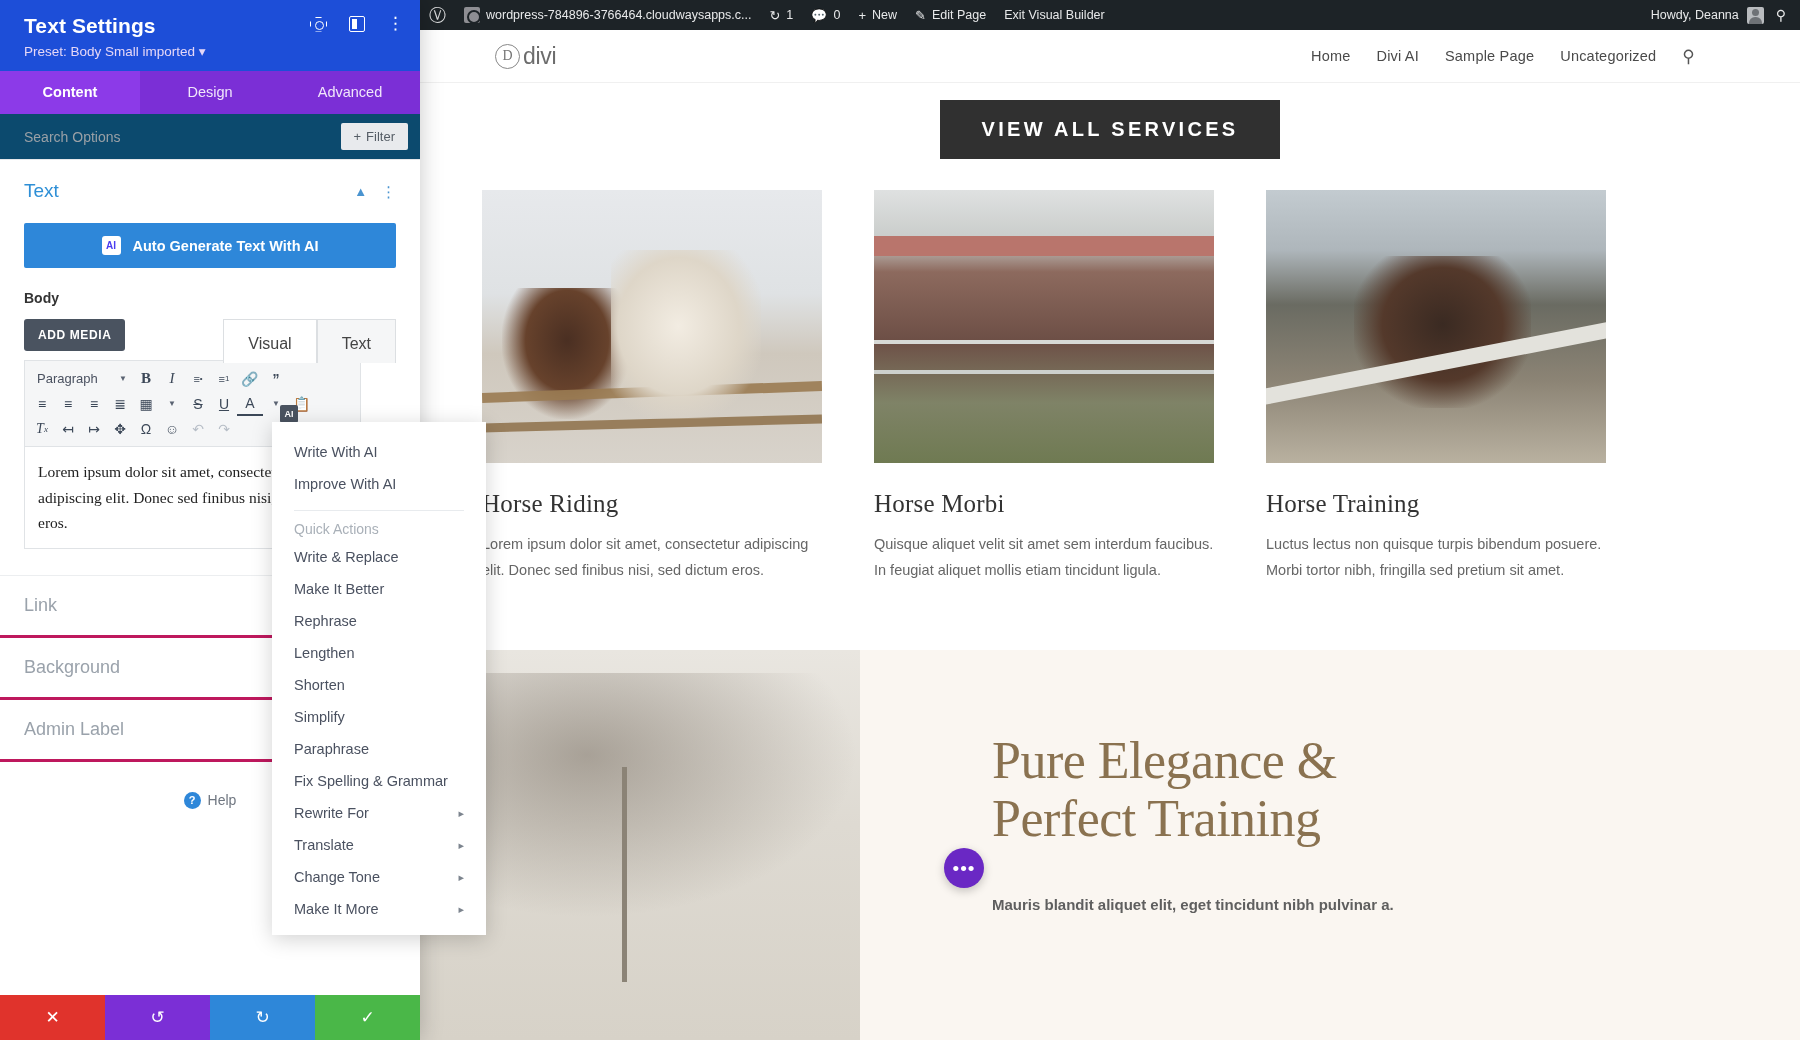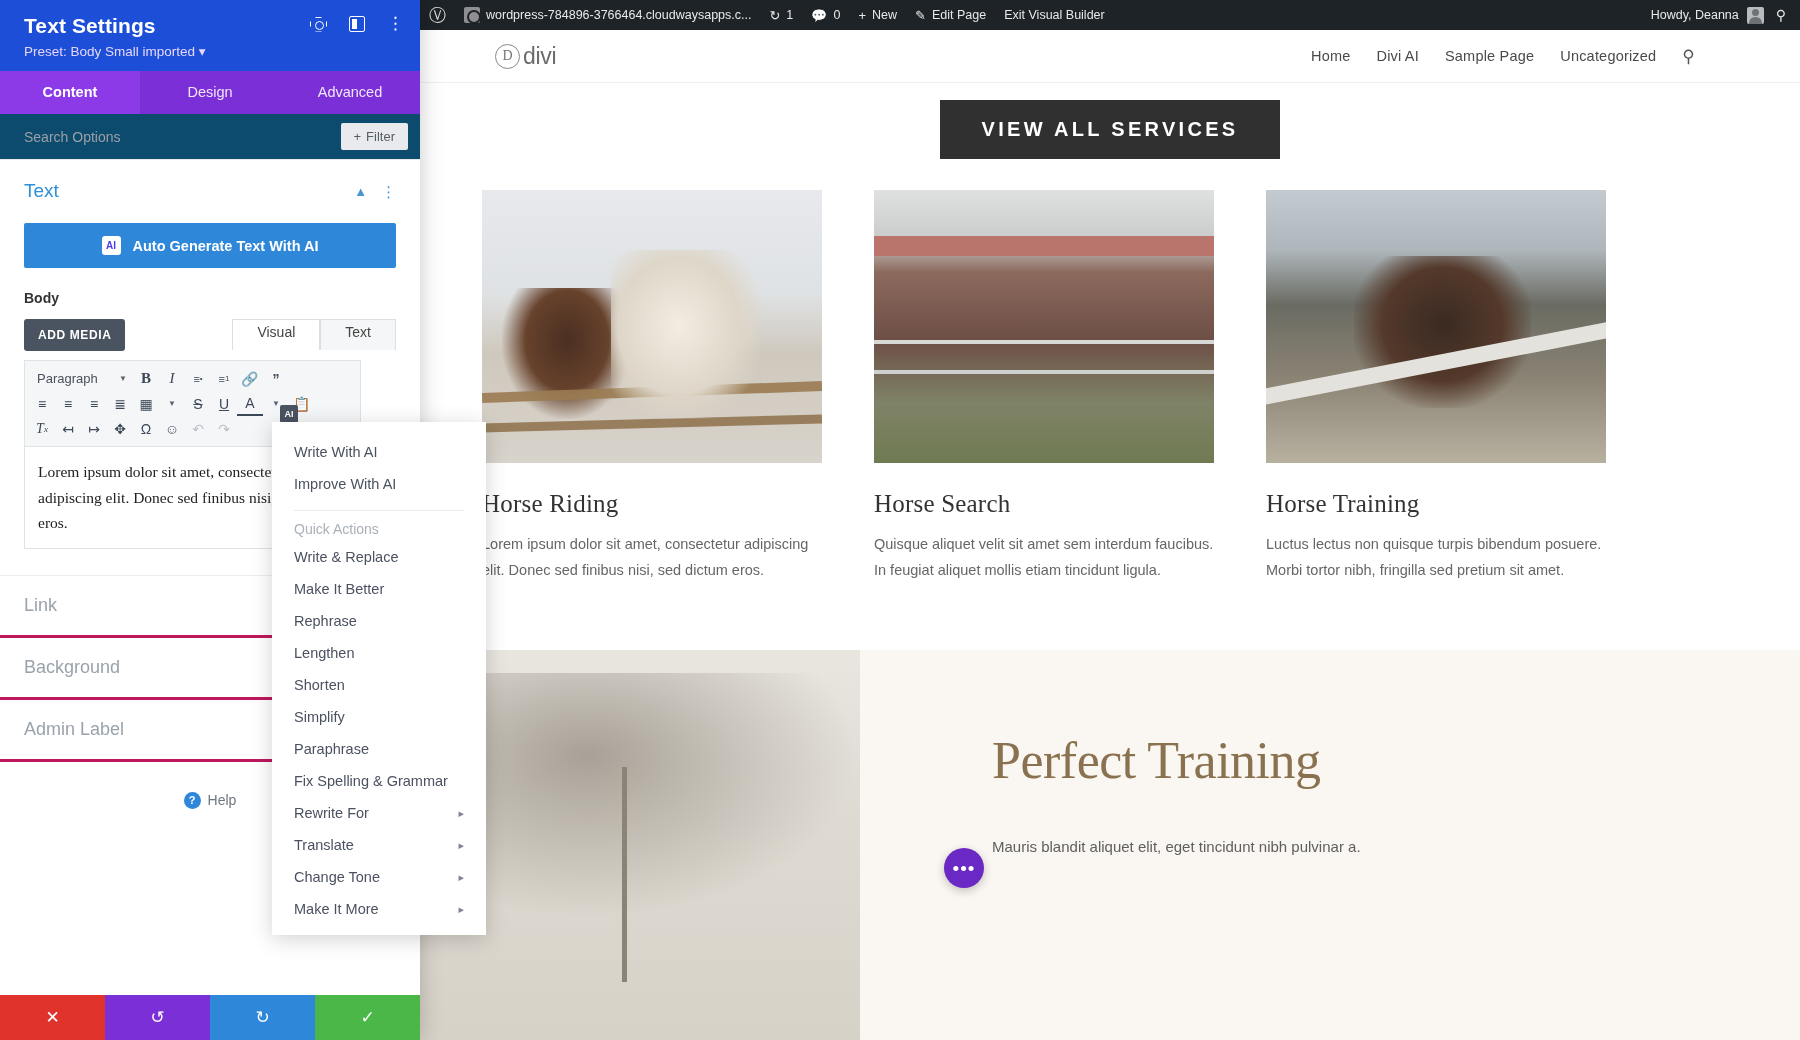--- a/index.html
+++ b/index.html
@@ -133,21 +133,21 @@
     position:absolute; left:-10%; top:6%; width:120%; height:70%;
     background: radial-gradient(ellipse at 40% 30%, rgba(120,110,98,.55) 0%, rgba(190,184,172,0) 60%);
   }
   .lower-img .trunk { position:absolute; left:46%; top:30%; width:5px; height:55%; background:#8b8376; }
   .lower-text { flex: 1; padding: 82px 0 0 132px; }
   .lower-title {
     font-family: "Liberation Serif", serif;
     font-size: 52px; line-height: 1.12; color: #8a7250; font-weight: 400;
     letter-spacing: -0.5px;
   }
-  .lower-sub { margin-top: 48px; font-size: 15px; color: #5f5f5f; }
+  .lower-sub { margin-top: 48px; font-size: 15px; color: #5f5f5f; font-weight: bold; }
 
   
   .fab {
     position: absolute; left: 944px; top: 848px;
     width: 40px; height: 40px; border-radius: 50%;
     background: #6a28c4; color: #fff;
     display: flex; align-items: center; justify-content: center;
     font-size: 19px; letter-spacing: 1px; line-height: 1;
     box-shadow: 0 3px 10px rgba(0,0,0,.22); z-index: 30;
   }
@@ -224,21 +224,21 @@
 
   .editor-wrap { margin-top: 13px; position: relative; }
   .addmedia {
     background: #4a5360; color: #fff; font-size: 12px; font-weight: 700;
     letter-spacing: .6px; padding: 9px 14px; border-radius: 3px; display: inline-block;
   }
   .ed-tabs {
     position: absolute; right: 0; top: 0; display: flex; gap: 0;
   }
   .ed-tab {
-    padding: 4px 24px 10px; font-size: 14px; color: #444;
+    padding: 15px 24px 10px; font-size: 16px; color: #444;
     background: #f5f6f7; border: 1px solid #dcdfe2; border-bottom: 0;
   }
   .ed-tab.active { background: #fff; border-color: #dcdfe2; }
 
   .ed-toolbar {
     margin-top: 9px; background: #f5f6f7; border: 1px solid #e0e3e6;
     padding: 5px 4px; display: flex; flex-wrap: wrap; gap: 0;
     width: 337px;
   }
   .tb-row { display: flex; align-items: center; width: 100%; height: 25px; }
@@ -372,40 +372,41 @@
         </div>
         <div class="card-title">Horse Riding</div>
         <div class="card-body">Lorem ipsum dolor sit amet, consectetur adipiscing elit. Donec sed finibus nisi, sed dictum eros.</div>
       </div>
       <div class="card">
         <div class="card-img ph2">
           <div class="roof"></div>
             <div class="rail"></div>
             <div class="rail2"></div>
         </div>
-        <div class="card-title">Horse Search</div>
+        <div class="card-title">Horse Morbi</div>
         <div class="card-body">Quisque aliquet velit sit amet sem interdum faucibus. In feugiat aliquet mollis etiam tincidunt ligula.</div>
       </div>
       <div class="card">
         <div class="card-img ph3">
           <div class="horse"></div>
             <div class="beam"></div>
         </div>
         <div class="card-title">Horse Training</div>
         <div class="card-body">Luctus lectus non quisque turpis bibendum posuere. Morbi tortor nibh, fringilla sed pretium sit amet.</div>
       </div>
     </div>
 
     <div class="lower">
       <div class="lower-img">
         <div class="tree"></div>
           <div class="trunk"></div>
       </div>
       <div class="lower-text">
         <div class="lower-title">
+          <div>Pure Elegance &amp;</div>
           <div>Perfect Training</div>
         </div>
         <div class="lower-sub">Mauris blandit aliquet elit, eget tincidunt nibh pulvinar a.</div>
       </div>
     </div>
   </div>
 
   <div class="fab">•••</div>
 
   <div class="panel">

